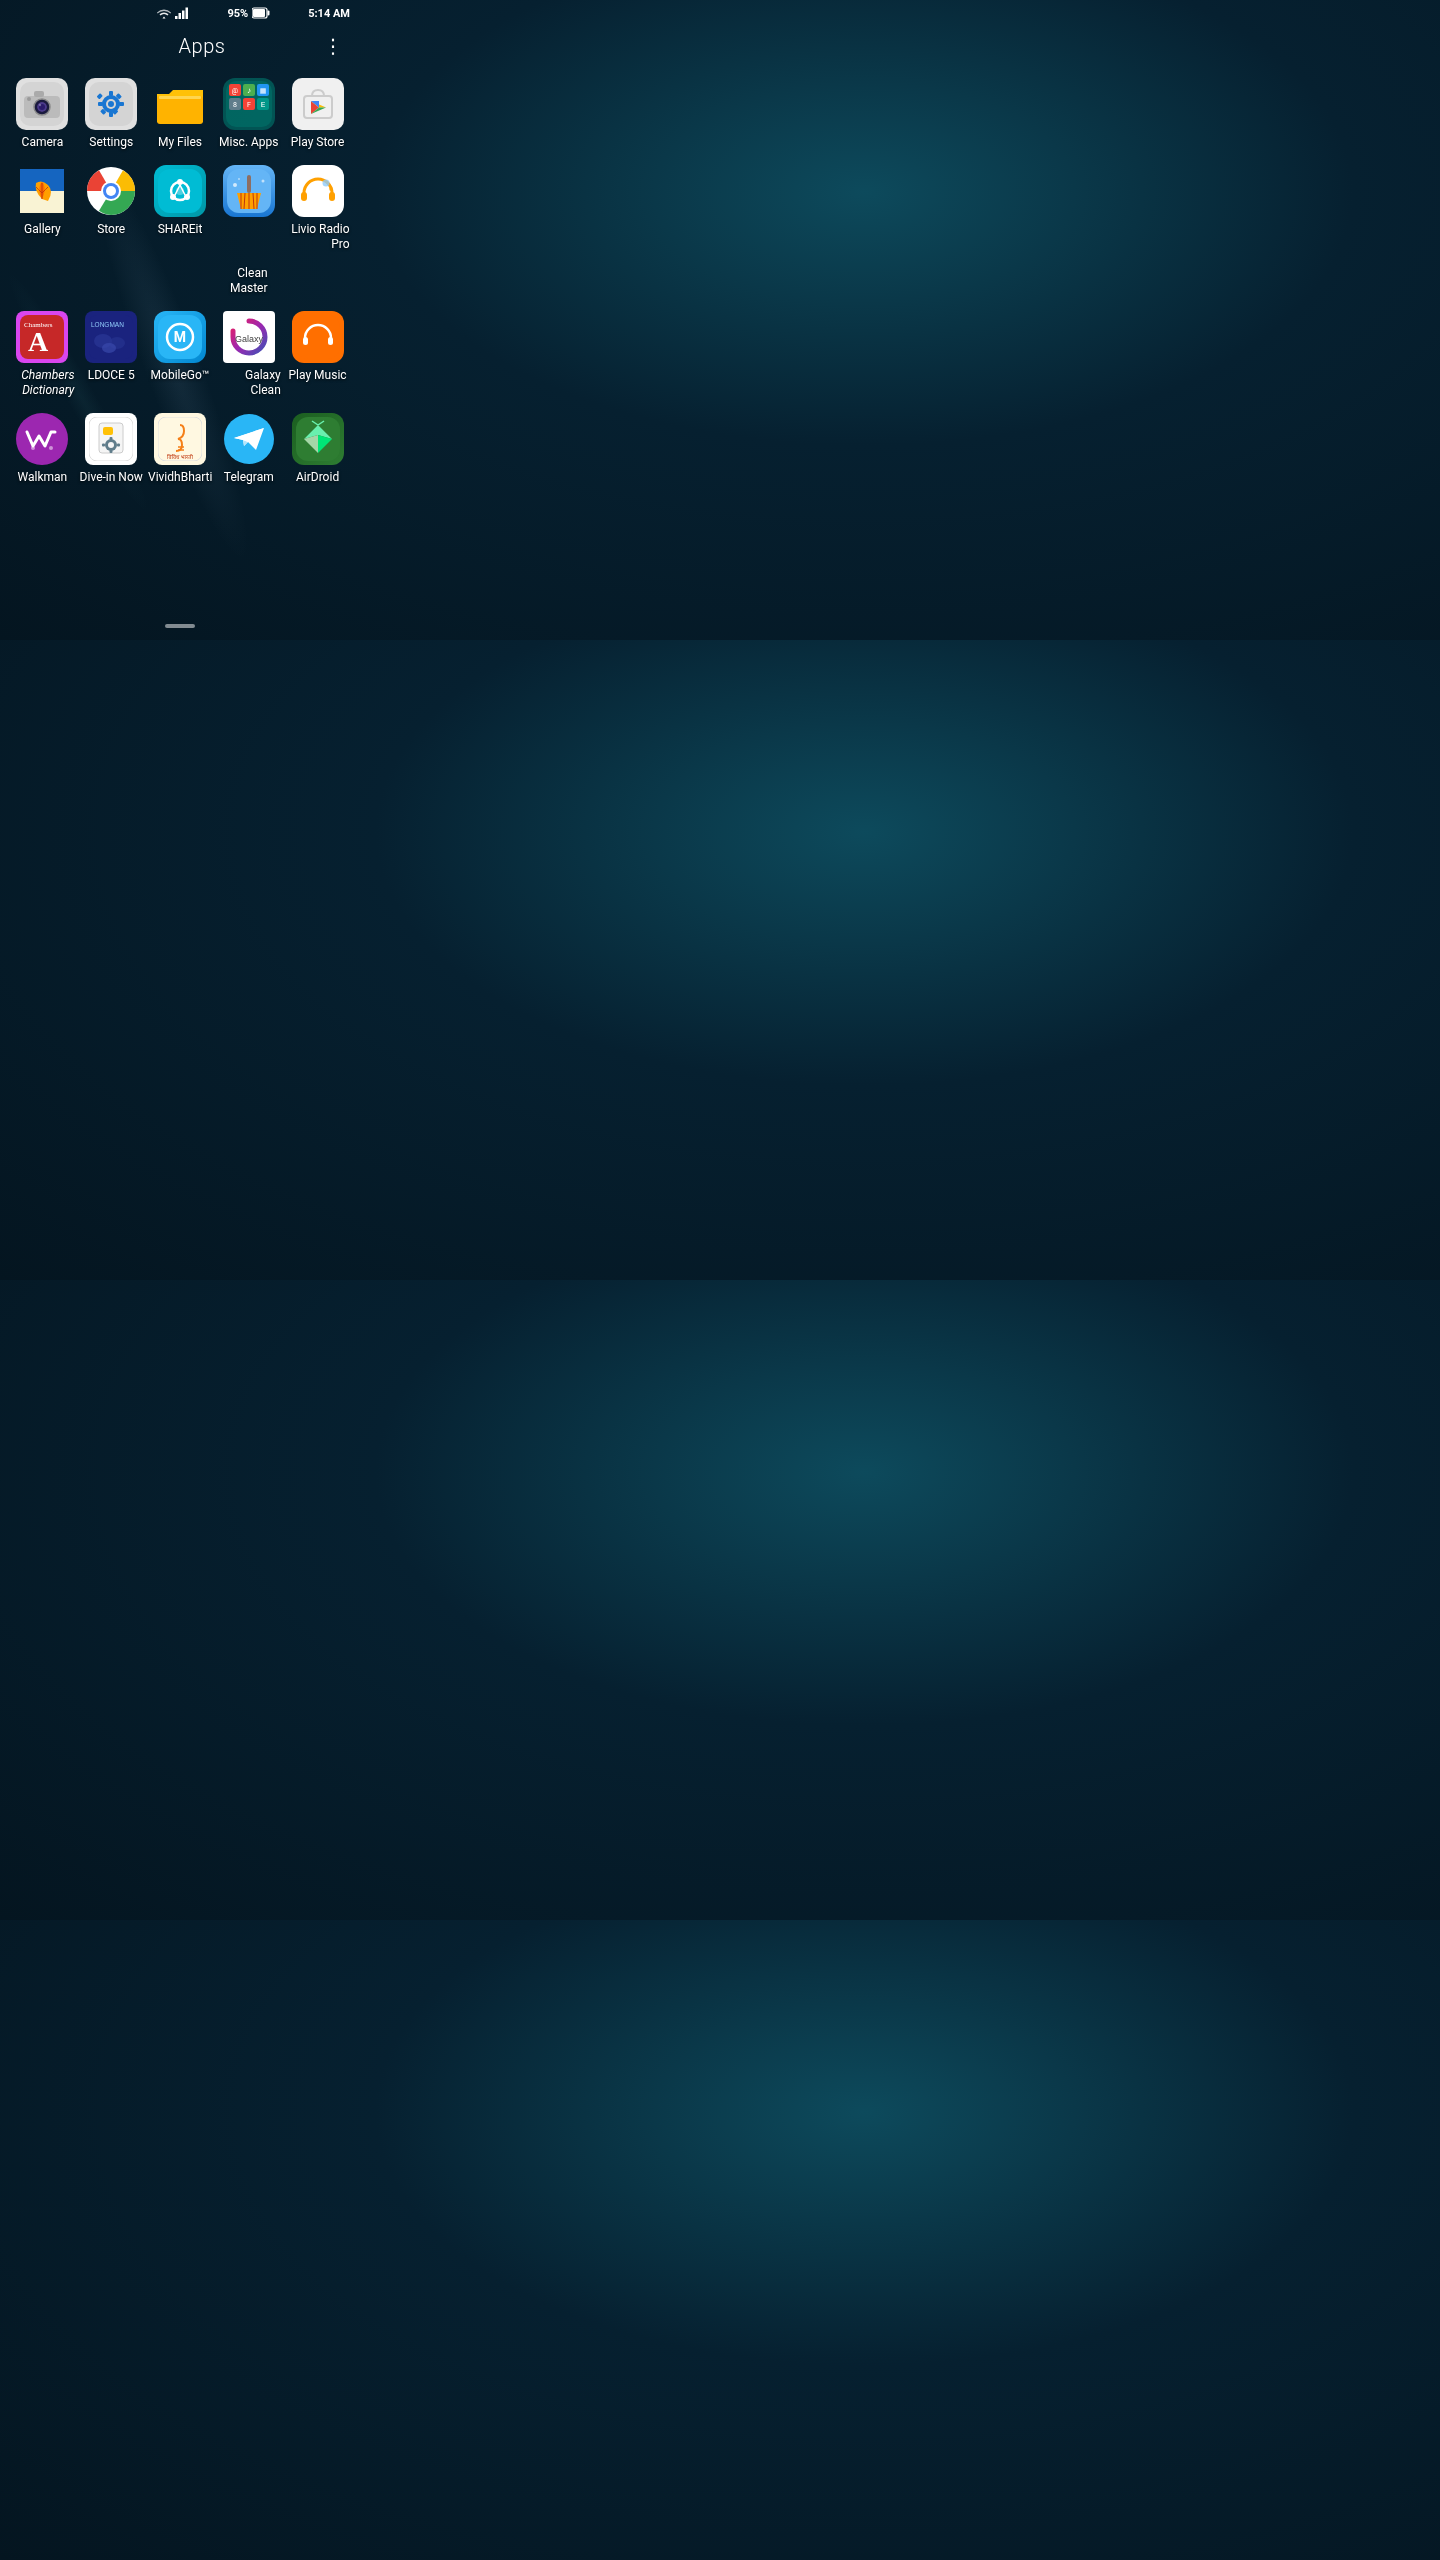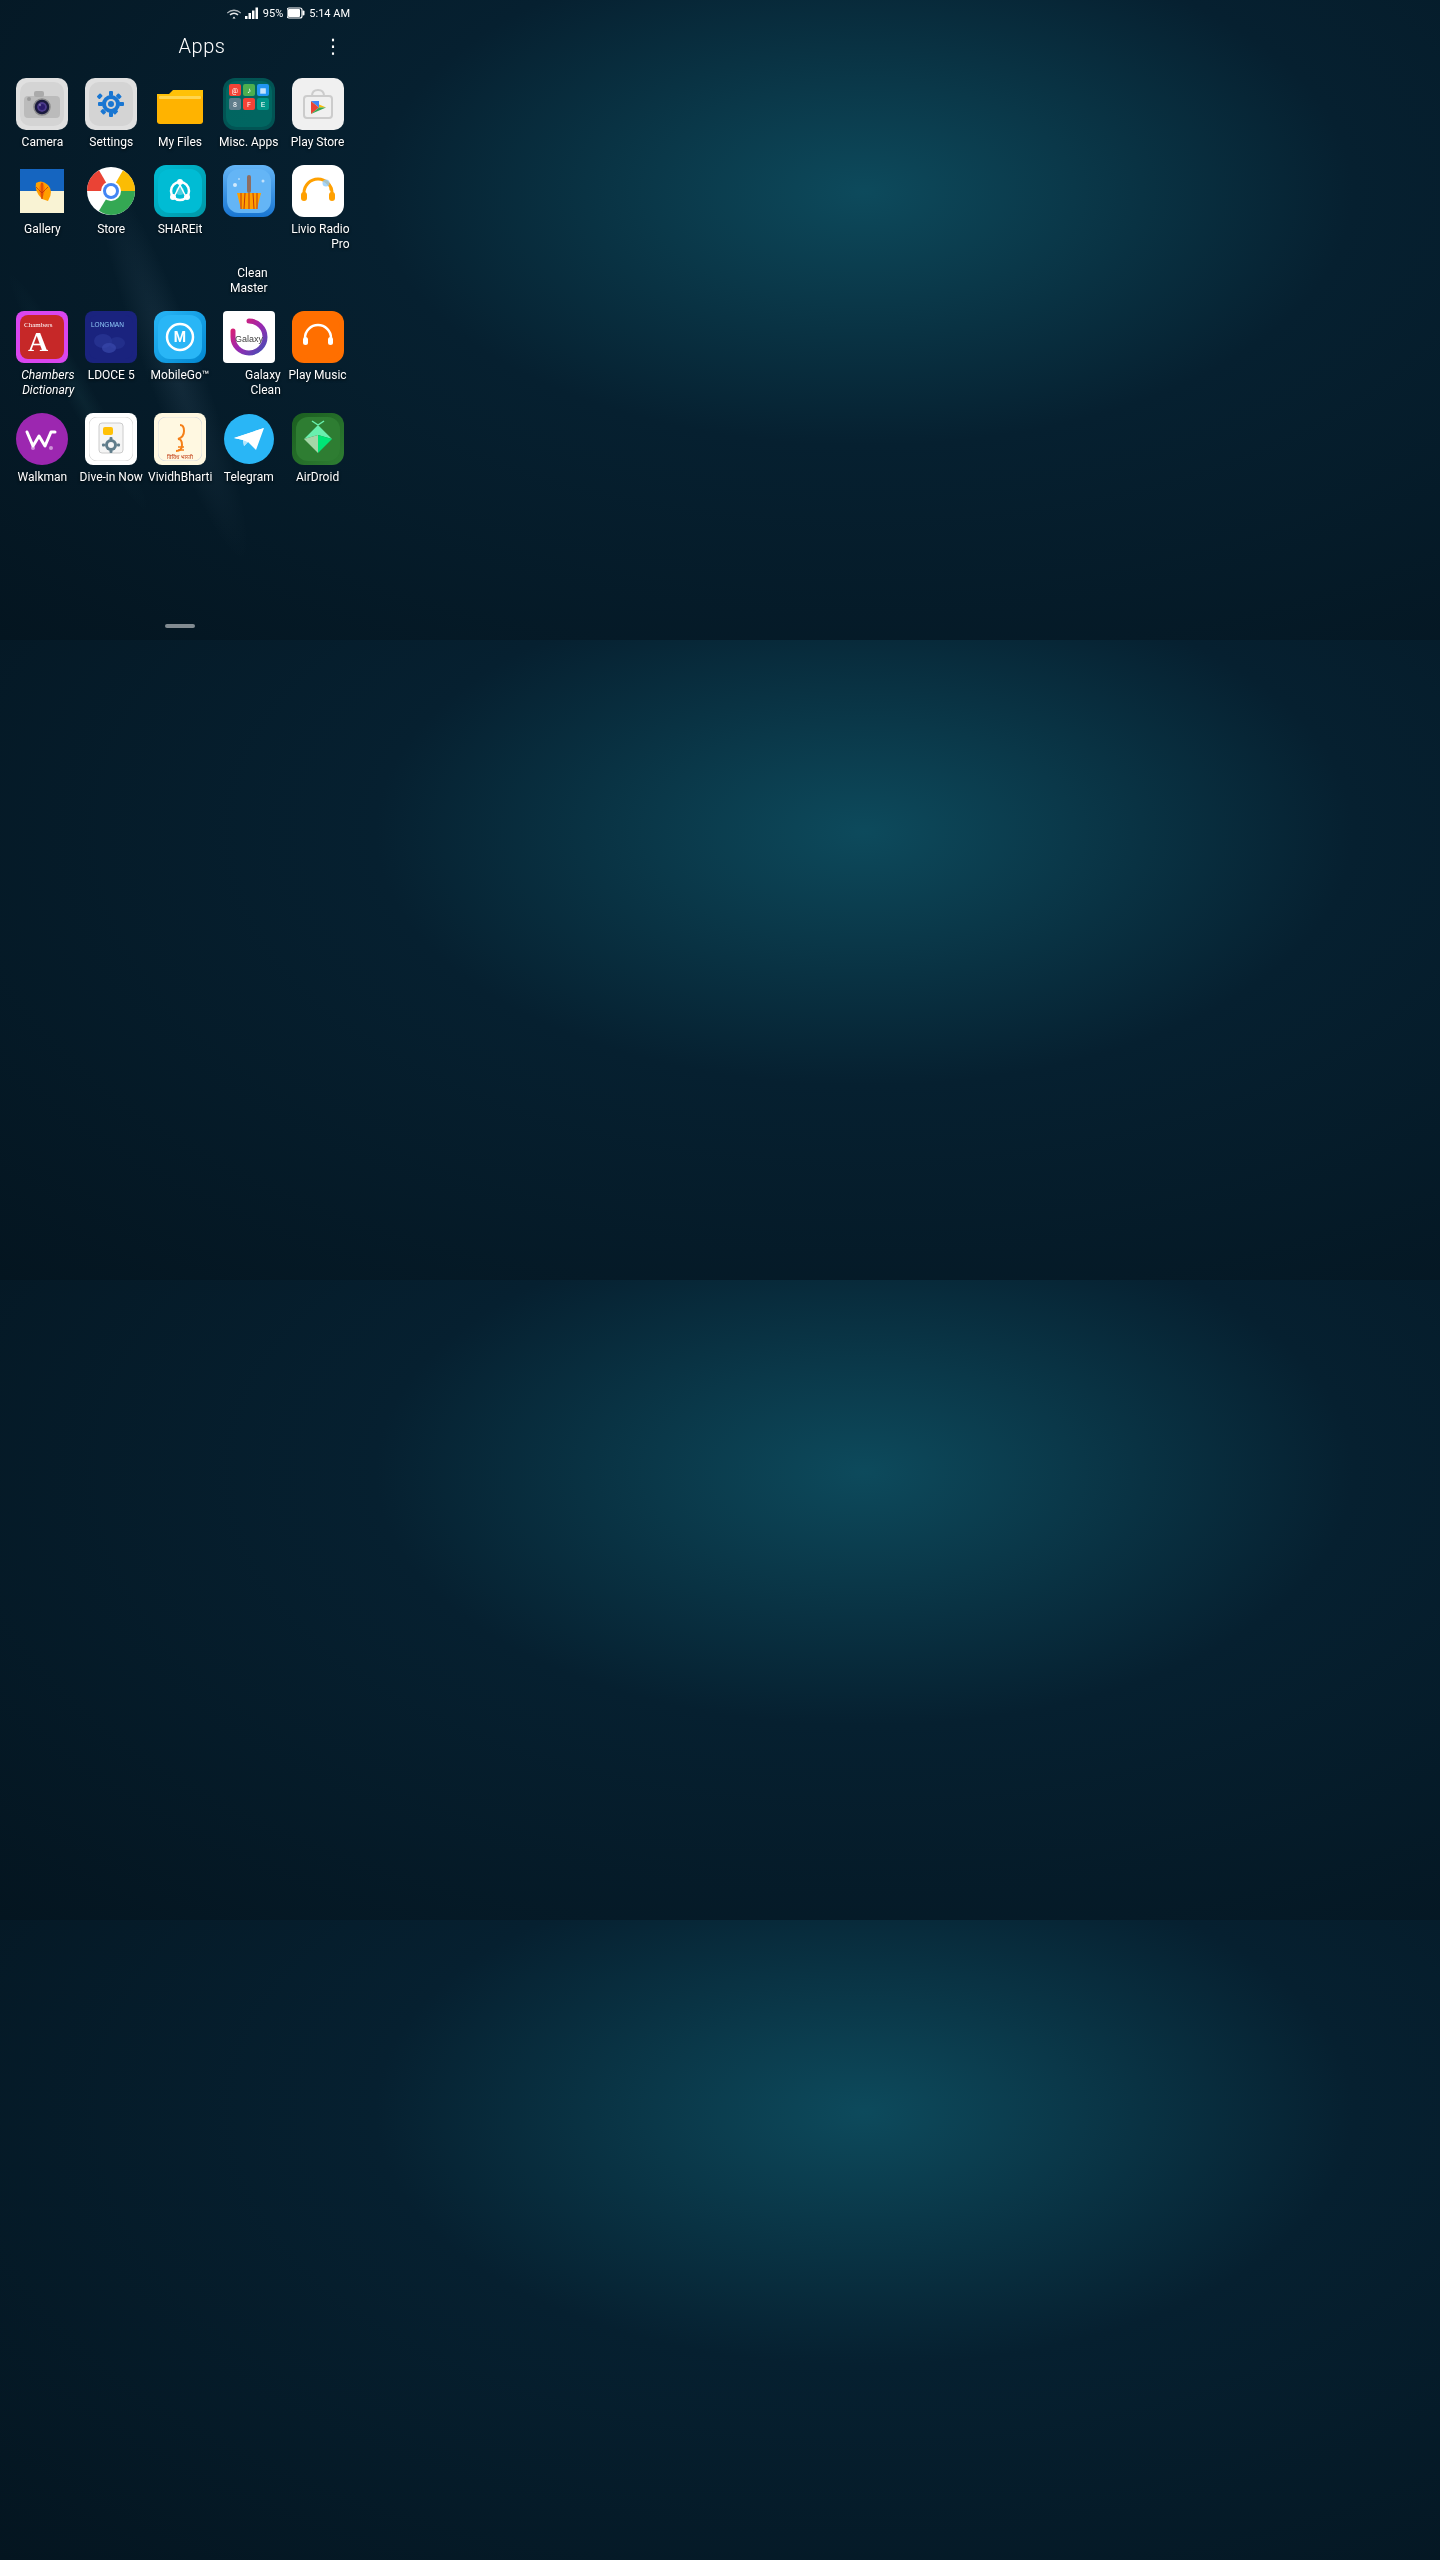--- a/index.html
+++ b/index.html
@@ -53,21 +53,22 @@
       height: 24px;
     }
     .status-icons {
       display: flex;
       align-items: center;
       gap: 4px;
     }
     .status-text {
       color: white;
       font-size: 11px;
-      font-weight: 400;
+      font-weight: 700;
+      margin-left: 34px;
     }
 
     
     .app-bar {
       position: relative;
       z-index: 10;
       display: flex;
       align-items: center;
       justify-content: center;
       padding: 10px 16px;

